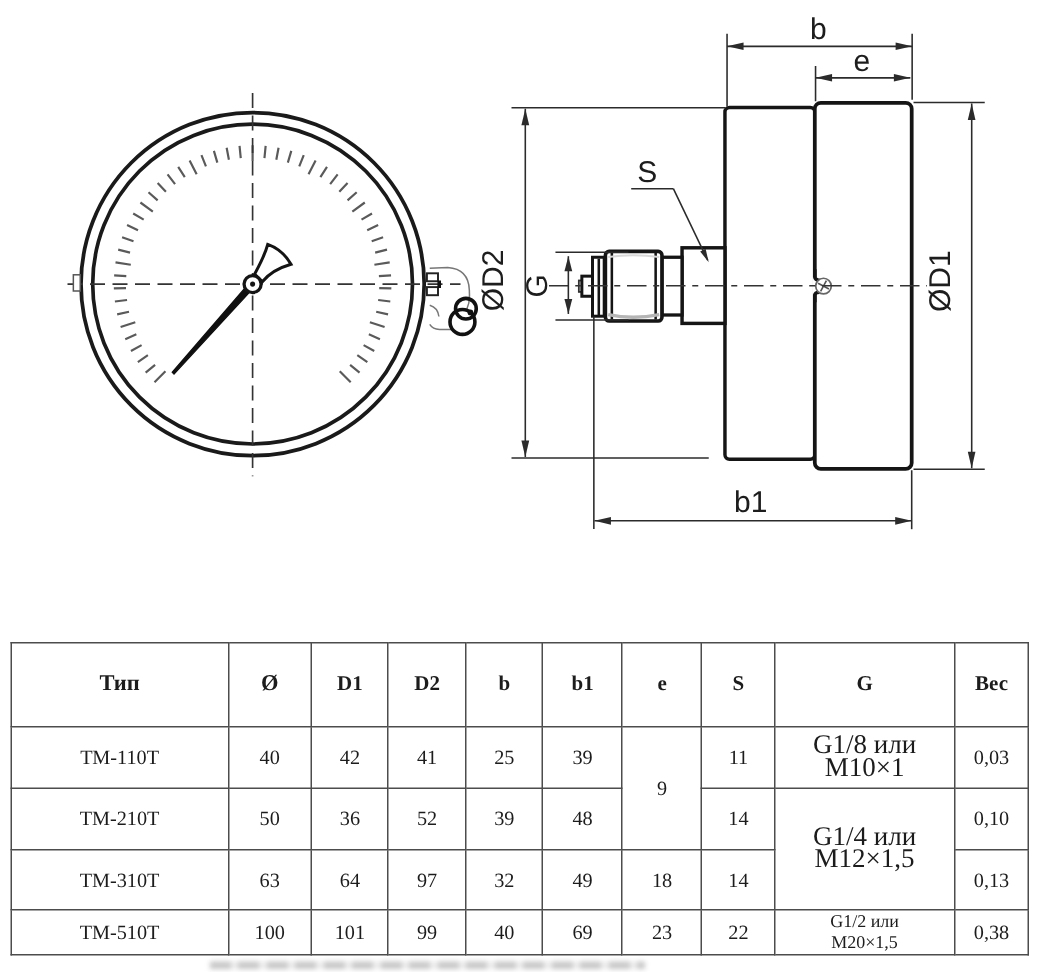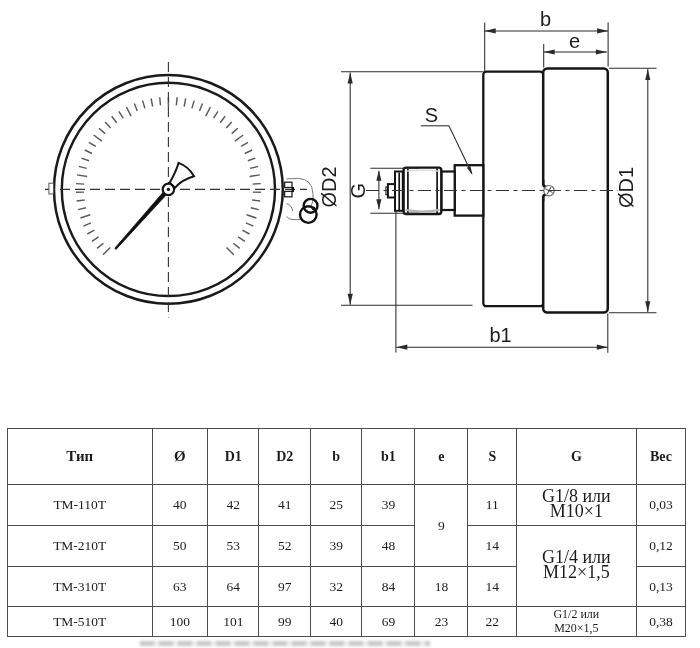--- a/index.html
+++ b/index.html
@@ -129,35 +129,35 @@
           <td>25</td>
           <td>39</td>
           <td rowspan="2">9</td>
           <td>11</td>
           <td><span class="g2">G1/8 или<br>М10×1</span></td>
           <td>0,03</td>
 </tr>
 <tr style="height:41px">
  <td>ТМ-210Т</td>
           <td>50</td>
-          <td>53</td>
+          <td>36</td>
           <td>52</td>
           <td>39</td>
           <td>48</td>
           <td>14</td>
           <td rowspan="2"><span class="g2">G1/4 или<br>М12×1,5</span></td>
-          <td>0,12</td>
+          <td>0,10</td>
 </tr>
 <tr style="height:40px">
  <td>ТМ-310Т</td>
           <td>63</td>
           <td>64</td>
           <td>97</td>
           <td>32</td>
-          <td>84</td>
+          <td>49</td>
           <td>18</td>
           <td>14</td>
           <td>0,13</td>
 </tr>
 <tr style="height:28px">
  <td>ТМ-510Т</td>
           <td>100</td>
           <td>101</td>
           <td>99</td>
           <td>40</td>

